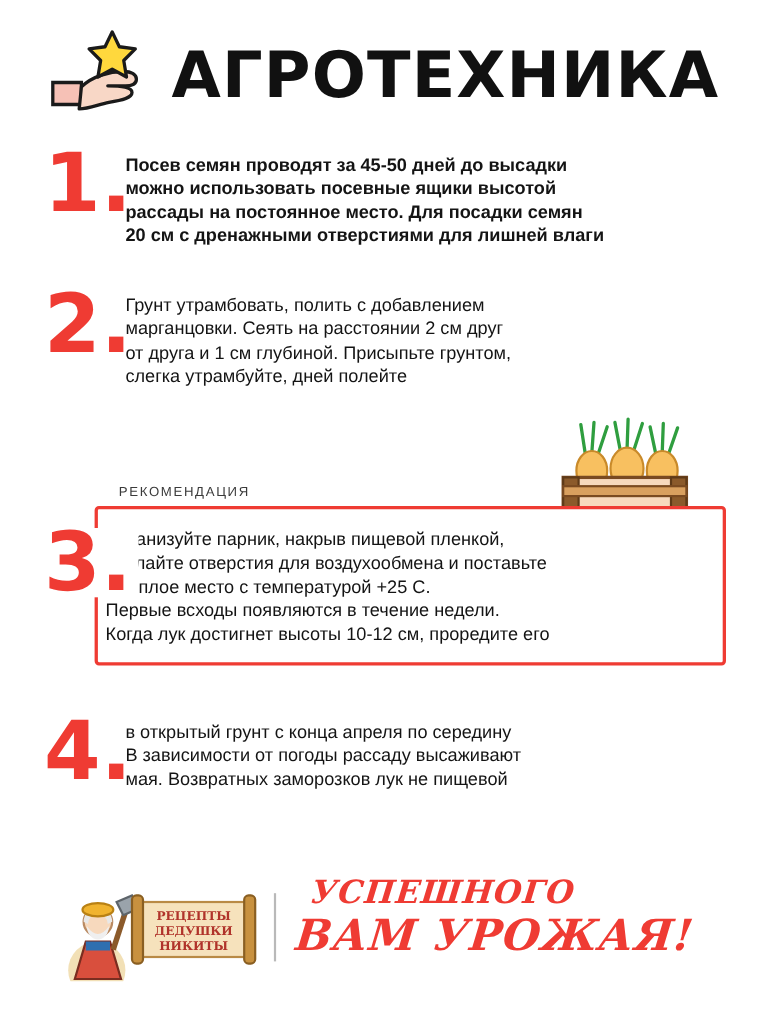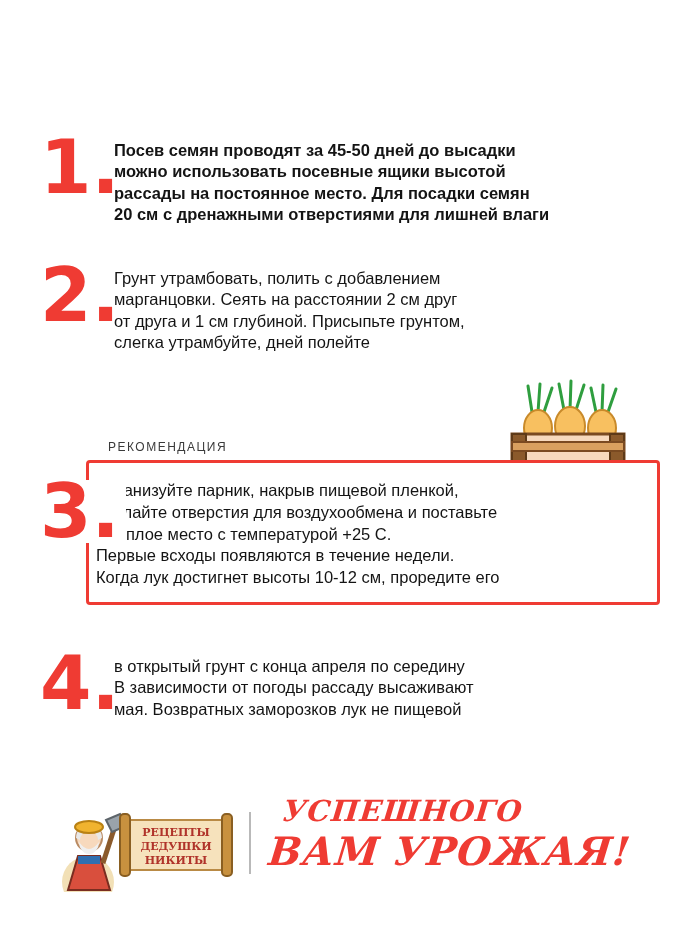--- a/index.html
+++ b/index.html
@@ -178,20 +178,31 @@
     letter-spacing: 1px;
   }
   .slogan-l1 { font-size: 29px; transform: skewX(-6deg); margin-left: 14px; }
   .slogan-l2 { font-size: 39px; transform: skewX(-6deg); margin-top: 6px; }
 </style>
 </head>
 <body>
 
 <div class="page">
 
+  <div class="header">
+    <div class="header-icon">
+      <svg viewBox="0 0 110 90" width="110" height="90">
+        <path d="M12 52 h26 v20 h-26 z" fill="#f6c1b6" stroke="#1a1a1a" stroke-width="3"></path>
+        <path d="M38 56 c10 -10 26 -14 38 -14 c8 0 12 3 12 7 c0 4 -4 6 -10 6 h-16
+                 c12 0 22 1 22 6 c0 5 -9 7 -21 9 c-10 2 -18 6 -27 6 z" fill="#f8d7c6" stroke="#1a1a1a" stroke-width="3" stroke-linejoin="round"></path>
+        <path d="M66 6 l6.5 13.5 L87 21.5 l-10.5 10.5 L79 47 L66 39.8 L53 47 l2.5 -15 L45 21.5 l14.5 -2 z" fill="#ffd83d" stroke="#1a1a1a" stroke-width="3" stroke-linejoin="round"></path>
+      </svg>
+    </div>
+    <div class="header-title">АГРОТЕХНИКА</div>
+  </div>
 
   <div class="step" id="step1">
     <div class="step-num">1.</div>
     <div class="step-body">
       <p>Посев семян проводят за 45-50 дней до высадки</p>
       <p>можно использовать посевные ящики высотой</p>
       <p>рассады на постоянное место. Для посадки семян</p>
       <p>20 см с дренажными отверстиями для лишней влаги</p>
     </div>
   </div>

